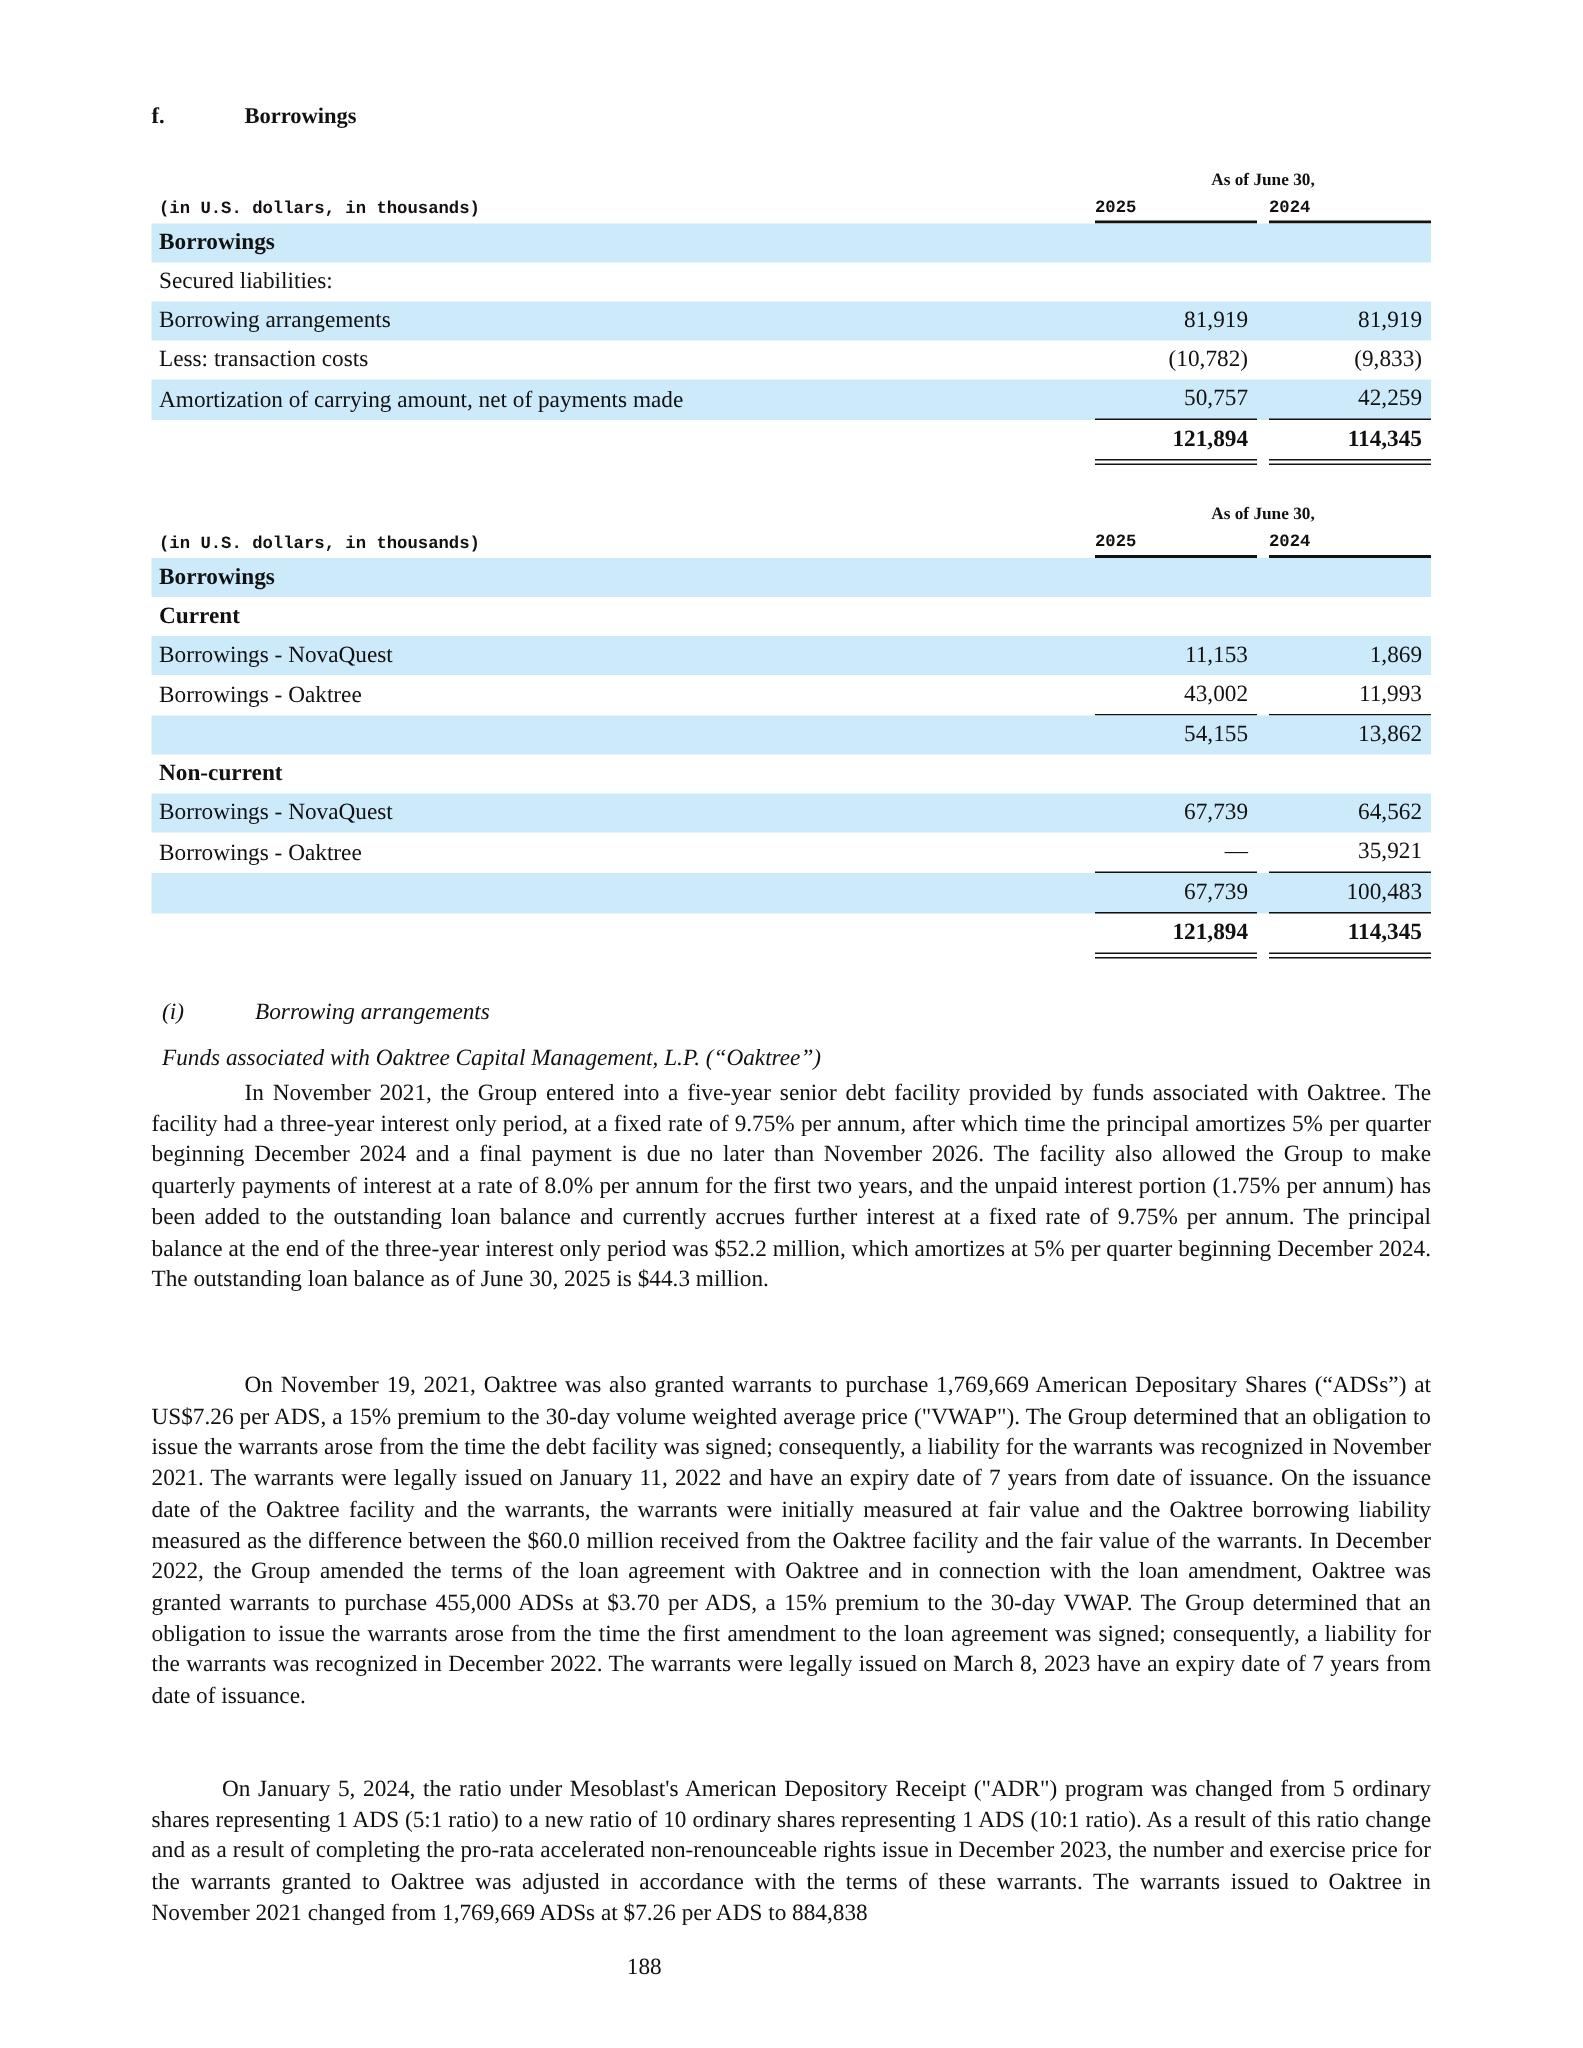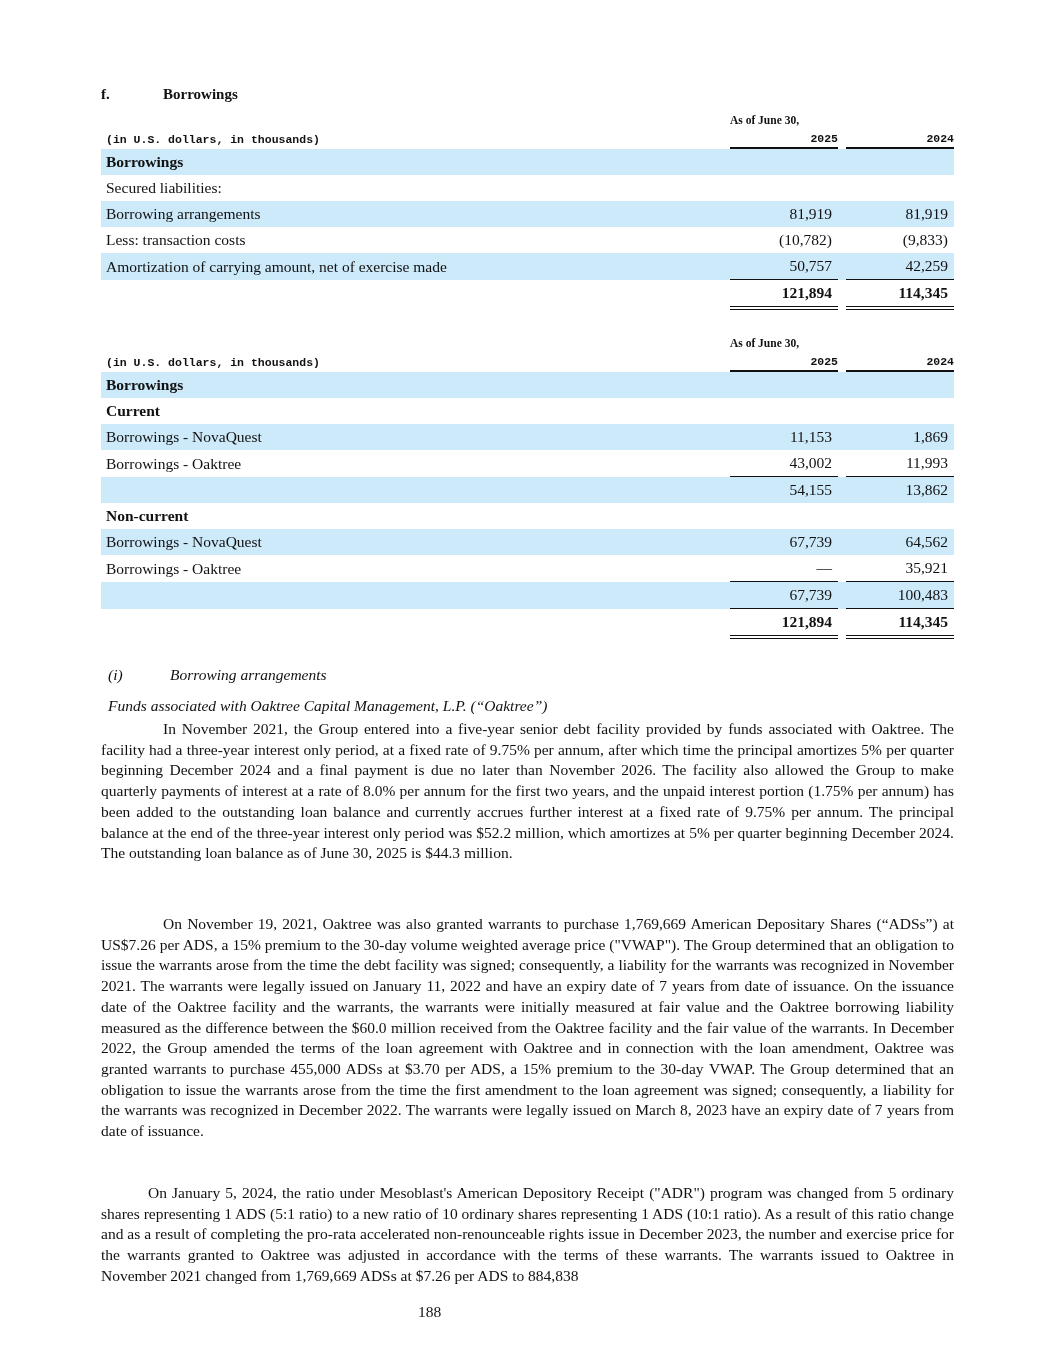--- a/index.html
+++ b/index.html
@@ -1,38 +1,38 @@
 <!DOCTYPE html>
 <html><head>
 <meta charset="utf-8">
 <style>
   html, body { margin: 0; padding: 0; background: #ffffff; }
   body {
     width: 1055px; height: 1365px; position: relative; overflow: hidden;
     font-family: "Liberation Serif", "DejaVu Serif", serif; color: #111;
   }
   .heading {
-    position: absolute; left: 101px; top: 86px; font-weight: bold; font-size: 15px;
+    position: absolute; left: 101px; top: 70px; font-weight: bold; font-size: 15px;
   }
   .heading .num { display: inline-block; width: 62px; }
 
   .fin-table {
     position: absolute; left: 101px; width: 853px;
     border-collapse: separate; border-spacing: 0;
   }
   .fin-table td { padding: 0; height: 26px; font-size: 15.5px; vertical-align: middle; }
   .fin-table td.label { padding-left: 5px; }
   .fin-table td.gap { width: 8px; background: transparent !important; }
   .fin-table td.col { width: 102px; text-align: right; padding-right: 6px; }
   .fin-table tr.shade td { background: #cdeafa; }
   .fin-table tr.shade td.gap { background: #cdeafa !important; }
   .fin-table tr.hdr td { height: 18px; font-size: 11.5px; font-weight: bold; background: #fff; font-family: Liberation Mono, monospace; }
-  .fin-table tr.hdr td.col { text-align: right; padding-right: 0; border-bottom: 2px solid #111; }
+  .fin-table tr.hdr td.col { text-align: left; padding-right: 0; border-bottom: 2px solid #111; }
   .fin-table tr.asof td { height: 18px; font-size: 11.5px; font-weight: bold; }
-  .fin-table tr.asof td.asof-cell { }
+  .fin-table tr.asof td.asof-cell { text-align: center; }
   .bold { font-weight: bold; }
   td.ul { border-bottom: 1.5px solid #111; }
   td.dbl { border-bottom: 4px double #111; }
 
   .para-title {
     position: absolute; left: 108px; font-style: italic; font-size: 15.5px;
   }
   .para-title .num { display: inline-block; width: 62px; }
   .para {
     position: absolute; left: 101px; width: 853px;
@@ -81,21 +81,21 @@
         <td class="gap"></td>
         <td class="col">81,919</td>
   </tr>
   <tr>
     <td class="label">Less: transaction costs</td>
     <td class="col">(10,782)</td>
         <td class="gap"></td>
         <td class="col">(9,833)</td>
   </tr>
   <tr class="shade">
-    <td class="label">Amortization of carrying amount, net of exercise made</td>
+    <td class="label">Amortization of carrying amount, net of payments made</td>
     <td class="col ul">50,757</td>
         <td class="gap"></td>
         <td class="col ul">42,259</td>
   </tr>
   <tr>
     <td class="label"></td>
     <td class="col bold dbl">121,894</td>
         <td class="gap"></td>
         <td class="col bold dbl">114,345</td>
   </tr>

